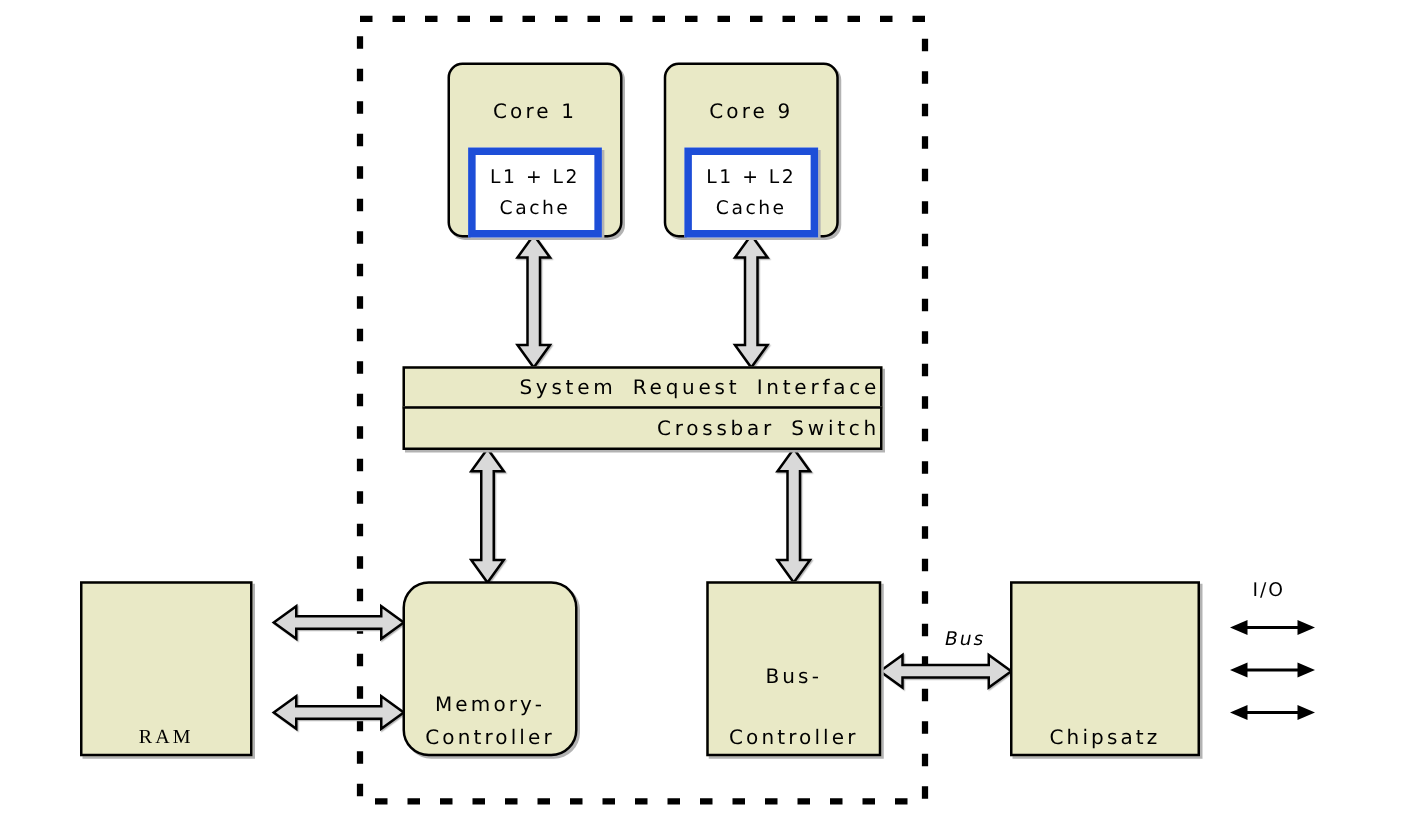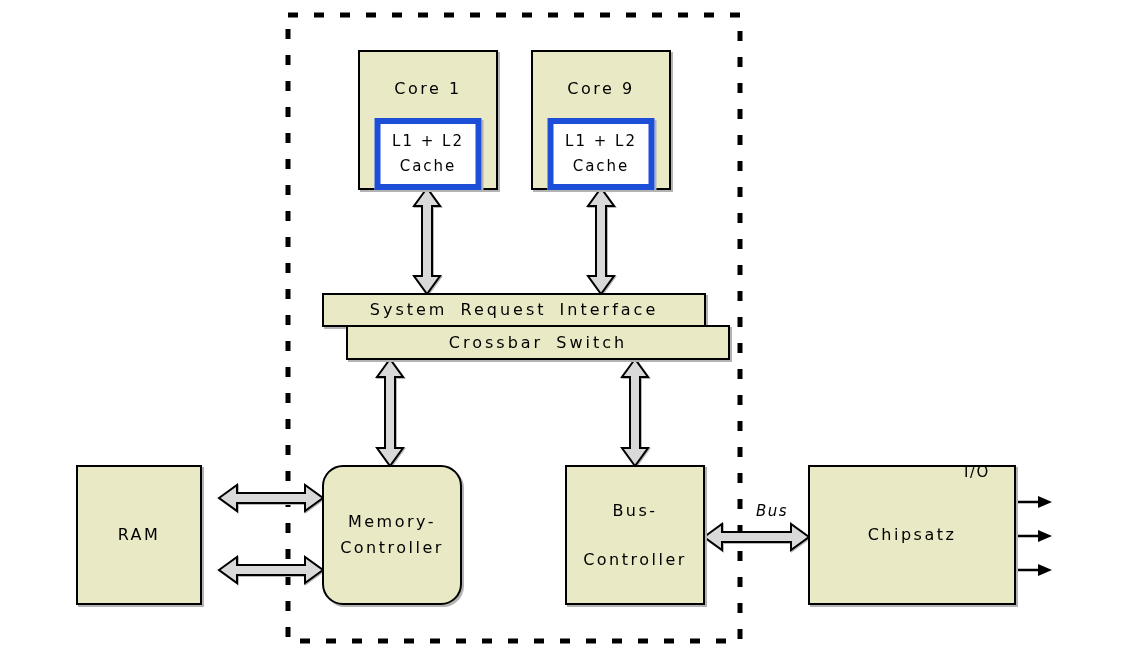--- a/index.html
+++ b/index.html
@@ -33,27 +33,27 @@
   }
   .box {
     position: absolute;
     box-sizing: border-box;
     background: #e9e9c6;
     border: 2px solid #000;
     box-shadow: 2px 2px 0 #b3b3b3;
     display: flex;
     flex-direction: column;
     align-items: center;
-    justify-content: center;
+    justify-content: flex-end;
     text-align: center;
     font-size: 16px;
     letter-spacing: 2.5px;
     line-height: 26px;
   }
-  .core { justify-content: flex-start; padding-top: 24px; }
+  .core { justify-content: flex-start; padding-top: 24px; border-radius: 12px; }
   .cache-box {
     position: absolute;
     left: 50%;
     bottom: -2px;
     transform: translateX(-50%);
     box-sizing: border-box;
     width: 107px;
     height: 72px;
     background: #ffffff;
     border: 6px solid #1d4ed8;
@@ -125,38 +125,38 @@
     <div class="cache-box">
       <span>L1 + L2</span>
       <span>Cache</span>
     </div>
   </div>
 
   <div class="box bar" style="left:322px; top:293px; width:384px; height:34px;">
     <span>System Request Interface</span>
   </div>
 
-  <div class="box bar" style="left:322px; top:325px; width:384px; height:35px;margin-left:24px;">
+  <div class="box bar" style="left:322px; top:325px; width:384px; height:35px;">
     <span>Crossbar Switch</span>
   </div>
 
-  <div class="box" style="left:76px; top:465px; width:126px; height:140px;">
+  <div class="box" style="left:64px; top:465px; width:138px; height:140px;font-family:Liberation Serif, serif;">
     <span>RAM</span>
   </div>
 
   <div class="box" style="left:322px; top:465px; width:140px; height:140px;border-radius:21px;">
     <span>Memory-</span>
     <span>Controller</span>
   </div>
 
   <div class="box" style="left:565px; top:465px; width:140px; height:140px;gap:23px;">
     <span>Bus-</span>
     <span>Controller</span>
   </div>
 
-  <div class="box" style="left:808px; top:465px; width:208px; height:140px;">
+  <div class="box" style="left:808px; top:465px; width:152px; height:140px;">
     <span>Chipsatz</span>
   </div>
 
   <div class="float-label" style="left:746px; top:502px; width:52px;font-style:italic;">Bus</div>
-  <div class="float-label" style="left:955px; top:463px; width:44px;">I/O</div>
+  <div class="float-label" style="left:993px; top:463px; width:44px;">I/O</div>
 
 </div>
 
 </body></html>

